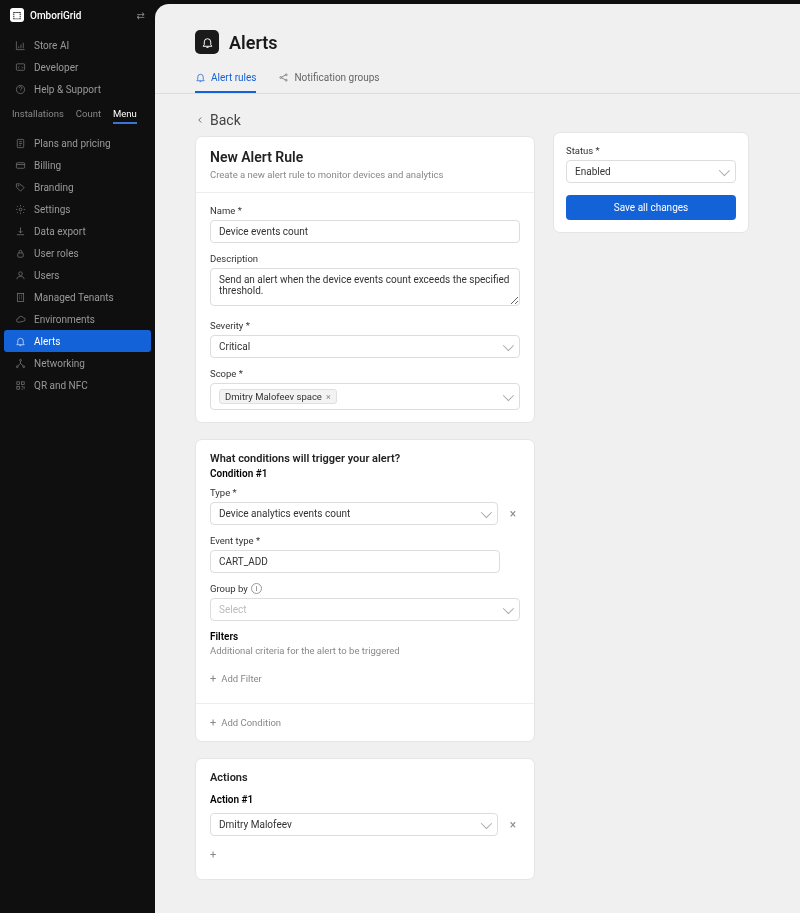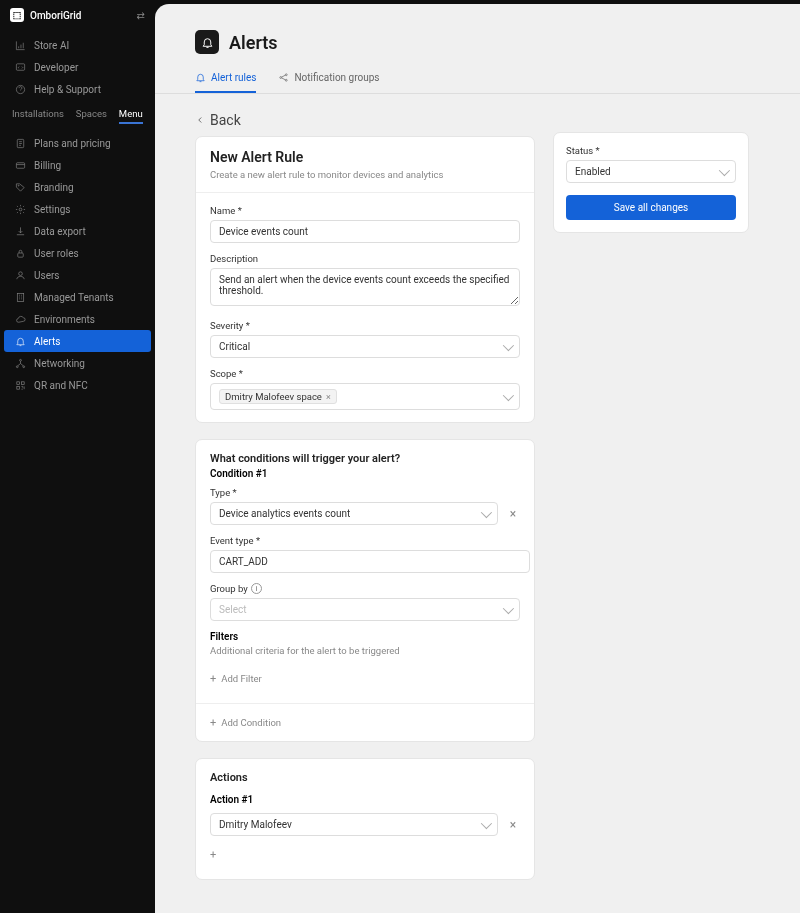--- a/index.html
+++ b/index.html
@@ -107,21 +107,21 @@
             <circle cx="12" cy="12" r="9"></circle>
             <path d="M9 9a3 3 0 115 2c-1 1-2 1-2 3M12 17h.01"></path>
           </svg>
         </span>
       <span>Help &amp; Support</span>
     </div>
   </div>
 
   <div class="sb-tabs">
     <span class="sb-tab">Installations</span>
-    <span class="sb-tab">Spaces</span>
+    <span class="sb-tab">Count</span>
     <span class="sb-tab active">Menu</span>
   </div>
 
   <div class="sb-section">
     <div class="sb-item">
         <span class="sb-icon">
           <svg viewBox="0 0 24 24">
             <rect x="5" y="3" width="14" height="18" rx="2"></rect>
             <path d="M9 8h6M9 12h6M9 16h4"></path>
           </svg>
@@ -312,21 +312,21 @@
             <div class="field-label">Type *</div>
             <div class="cond-row">
               <div class="select">
                   <span>Device analytics events count</span>
                 </div>
               <span class="remove-x">×</span>
             </div>
           </div>
           <div class="field">
             <div class="field-label">Event type *</div>
-            <input class="input" style="width: 320px;" value="CART_ADD">
+            <input class="input" style="width: 290px;" value="CART_ADD">
           </div>
           <div class="field">
             <div class="field-label">
               <span>Group by</span>
               <span class="info-icon">i</span>
             </div>
             <div class="select">
                 <span style="color:#bbb;">Select</span>
               </div>
           </div>

